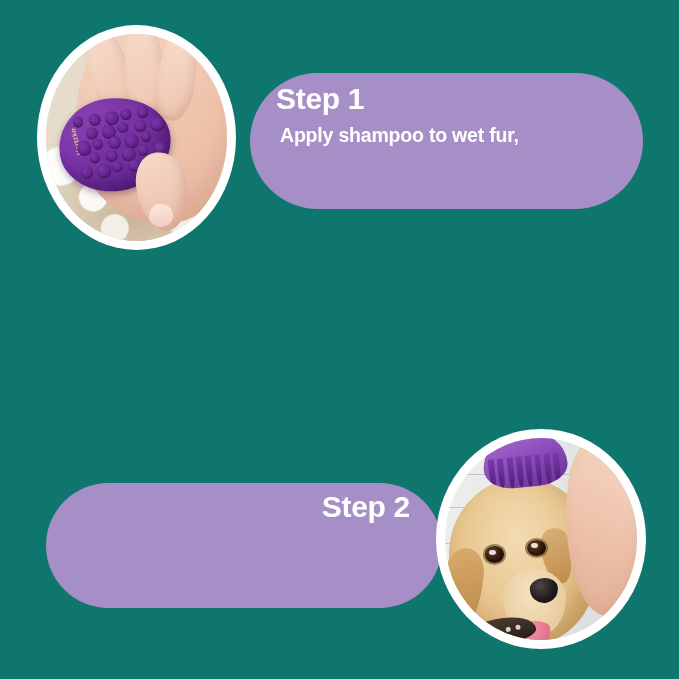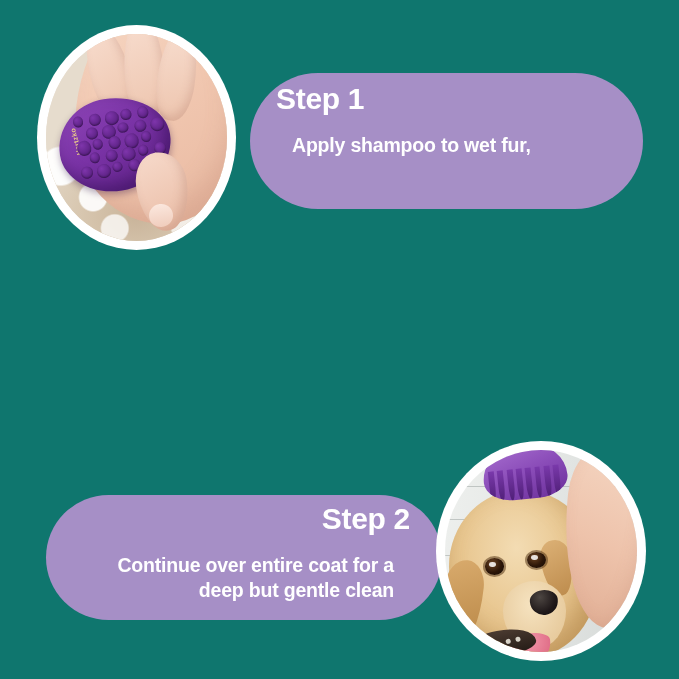--- a/index.html
+++ b/index.html
@@ -21,21 +21,21 @@
     overflow: hidden;
   }
 
   
   .step-row {
     position: absolute;
     left: 0;
     width: 679px;
   }
   #step-row-1 { top: 0;   height: 260px; }
-  #step-row-2 { top: 218px; height: 232px; }
+  #step-row-2 { top: 206px; height: 232px; }
   #step-row-3 { top: 425px; height: 254px; }
 
   
   .pill {
     position: absolute;
     background: #a68fc6;
     border-radius: 80px;
     box-sizing: border-box;
   }
   .pill-1 { left: 250px; top: 73px;  width: 393px; height: 136px; }
@@ -55,21 +55,21 @@
     letter-spacing: -0.3px;
     line-height: 1.15;
     margin: 0 0 6px 0;
   }
   .step-desc {
     color: #ffffff;
     font-size: 19.5px;
     font-weight: bold;
     line-height: 1.32;
     letter-spacing: -0.2px;
-    margin: 16px;
+    margin: 4px;
   }
   .step-desc-line { display: block; }
 
   
   .photo {
     position: absolute;
     border-radius: 50%;
     background: #ffffff;
     box-sizing: border-box;
     padding: 9px;
@@ -300,24 +300,20 @@
     </div>
 
   </div>
 
   <div class="step-row" id="step-row-2">
 
     <div class="pill pill-2"></div>
 
     <div class="pill-text pill-text-2">
       <div class="step-title">Step 2</div>
-      <div class="step-desc">
-        <span class="step-desc-line">Continue over entire coat for a</span>
-        <span class="step-desc-line">deep but gentle clean</span>
-      </div>
     </div>
 
     <div class="photo photo-2">
       <div class="photo-inner">
         <div class="p2-bg">
           <div class="p2-slat" style="top:18%"></div>
           <div class="p2-slat" style="top:34%"></div>
           <div class="p2-slat" style="top:52%"></div>
           <div class="p2-slat" style="top:70%"></div>
         </div>

